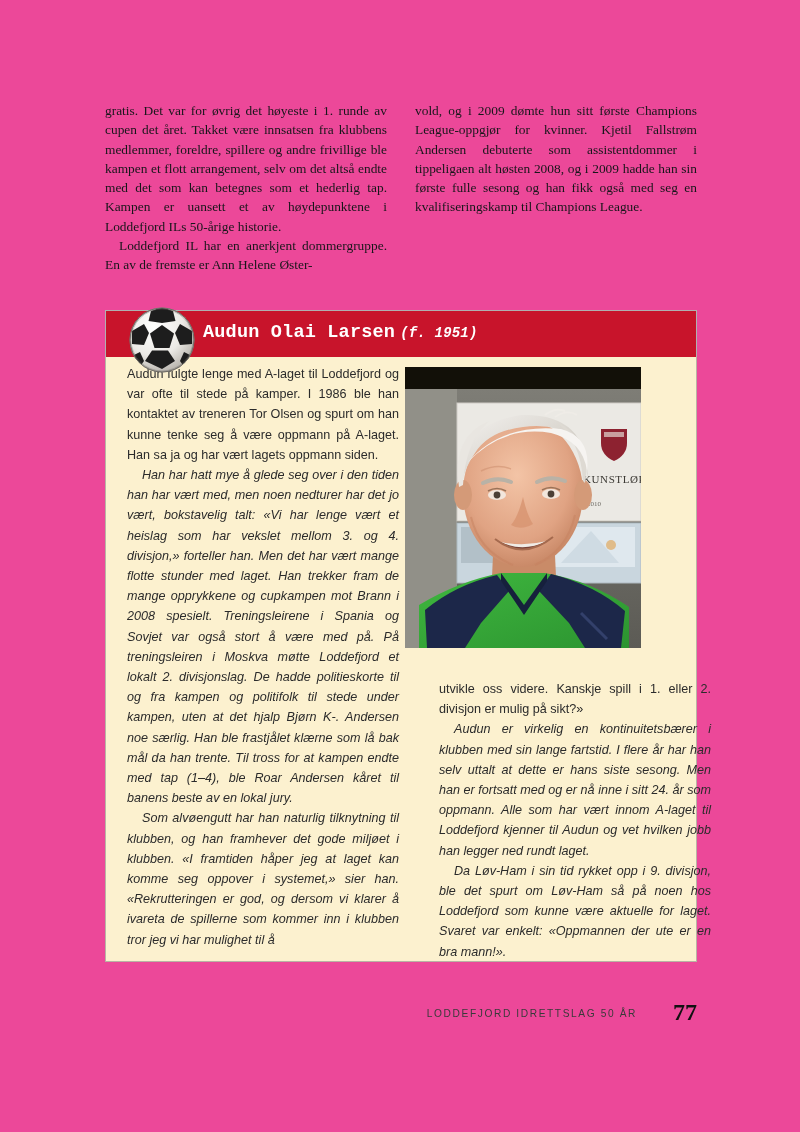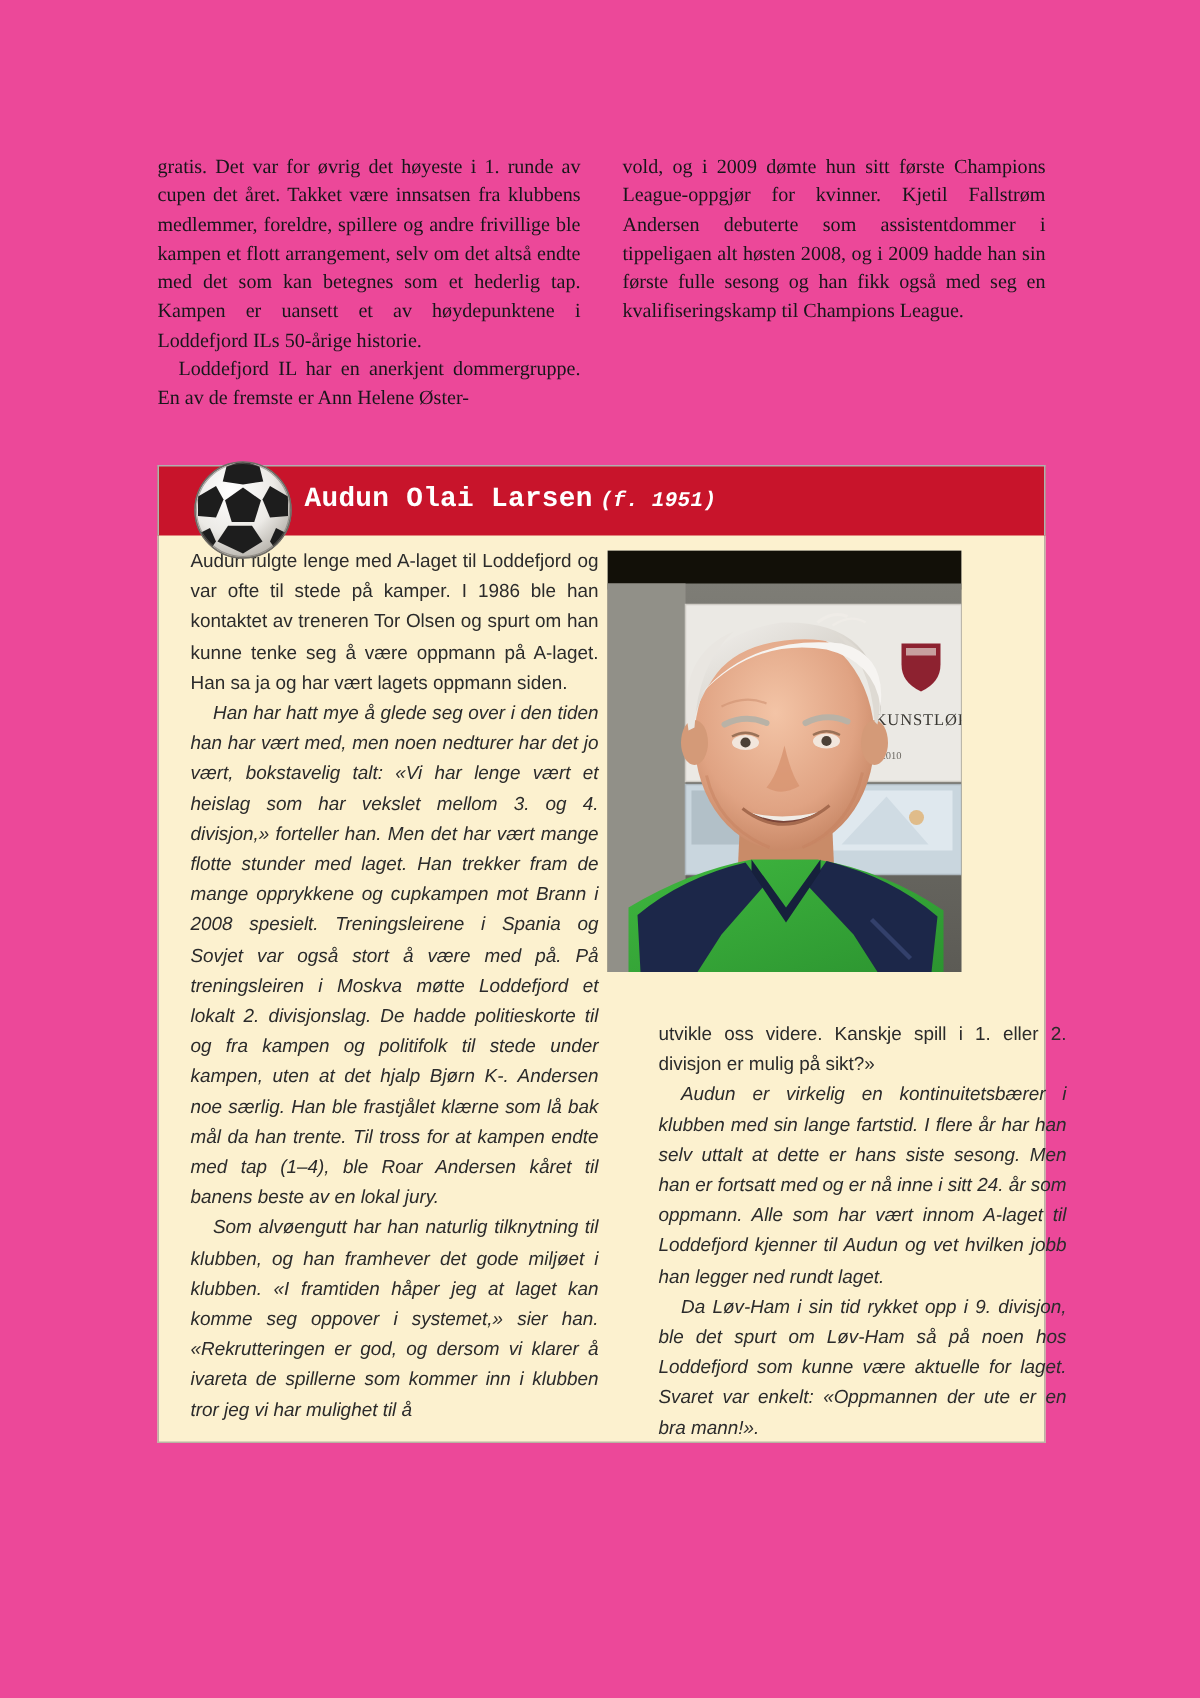--- a/index.html
+++ b/index.html
@@ -283,14 +283,18 @@
     <p>Han har hatt mye å glede seg over i den tiden han har vært med, men noen nedturer har det jo vært, bokstavelig talt: «Vi har lenge vært et heislag som har vekslet mellom 3. og 4. divisjon,» forteller han. Men det har vært mange flotte stunder med laget. Han trekker fram de mange opprykkene og cupkampen mot Brann i 2008 spesielt. Treningsleirene i Spania og Sovjet var også stort å være med på. På treningsleiren i Moskva møtte Loddefjord et lokalt 2. divisjonslag. De hadde politieskorte til og fra kampen og politifolk til stede under kampen, uten at det hjalp Bjørn K-. Andersen noe særlig. Han ble frastjålet klærne som lå bak mål da han trente. Til tross for at kampen endte med tap (1–4), ble Roar Andersen kåret til banens beste av en lokal jury.</p>
     <p>Som alvøengutt har han naturlig tilknytning til klubben, og han framhever det gode miljøet i klubben. «I framtiden håper jeg at laget kan komme seg oppover i systemet,» sier han. «Rekrutteringen er god, og dersom vi klarer å ivareta de spillerne som kommer inn i klubben tror jeg vi har mulighet til å</p>
   </div>
 
   <div class="col-right-bottom box-text">
     <p>utvikle oss videre. Kanskje spill i 1. eller 2. divisjon er mulig på sikt?»</p>
     <p>Audun er virkelig en kontinuitetsbærer i klubben med sin lange fartstid. I flere år har han selv uttalt at dette er hans siste sesong. Men han er fortsatt med og er nå inne i sitt 24. år som oppmann. Alle som har vært innom A-laget til Loddefjord kjenner til Audun og vet hvilken jobb han legger ned rundt laget.</p>
     <p>Da Løv-Ham i sin tid rykket opp i 9. divisjon, ble det spurt om Løv-Ham så på noen hos Loddefjord som kunne være aktuelle for laget. Svaret var enkelt: «Oppmannen der ute er en bra mann!».</p>
   </div>
 
+  <div class="footer">
+    <div class="footer-label">LODDEFJORD IDRETTSLAG 50 ÅR</div>
+    <div class="footer-page">77</div>
+  </div>
 
 </div>
 
 </body></html>

